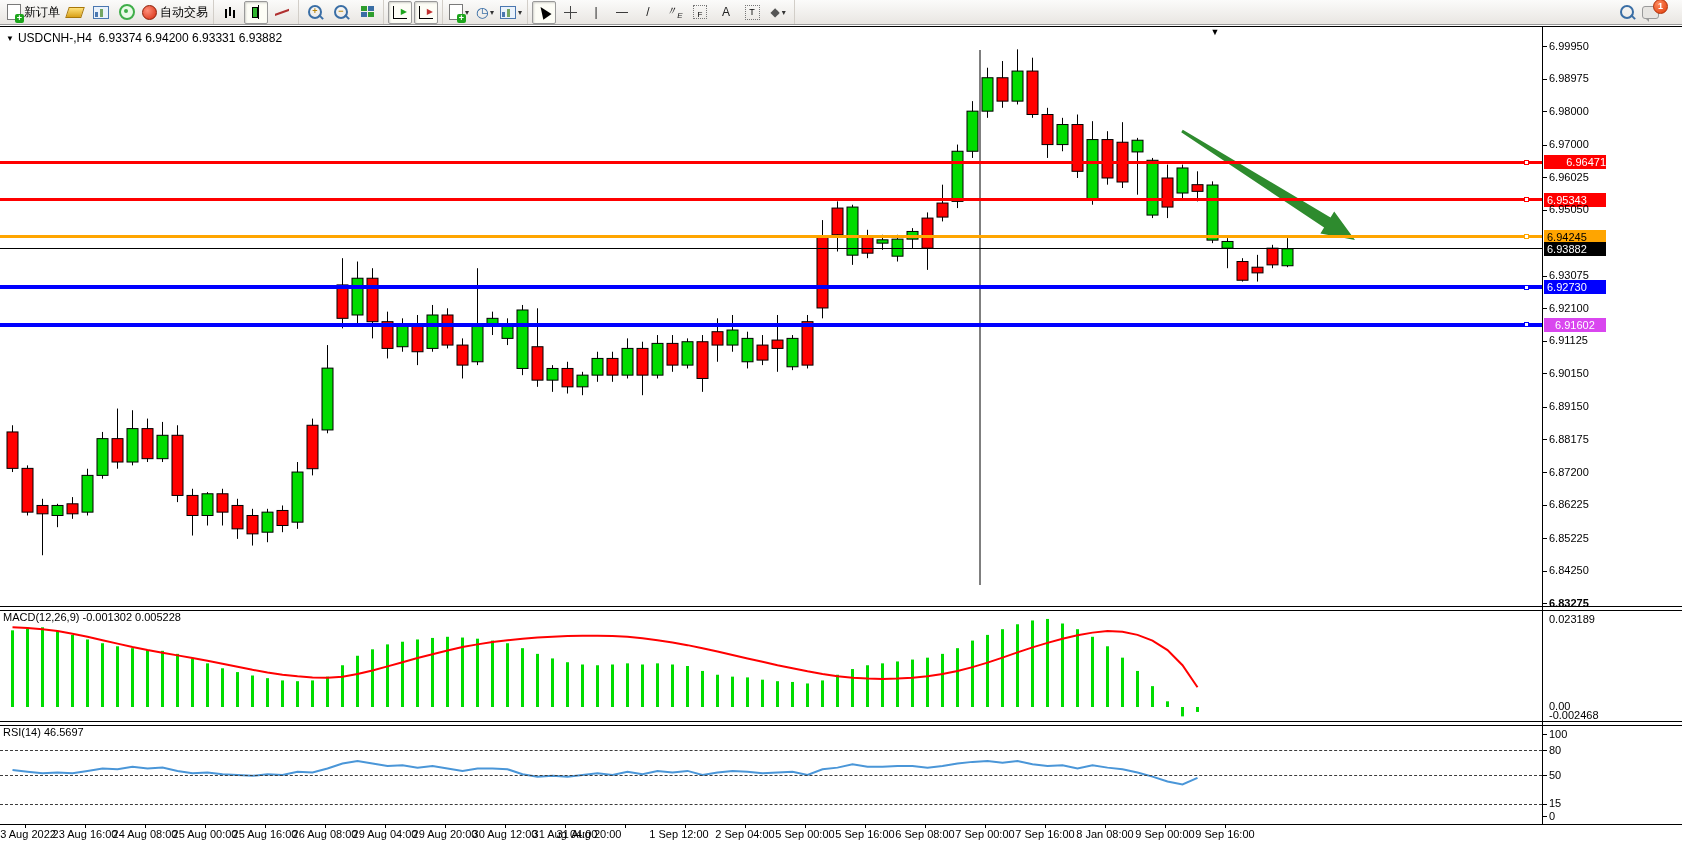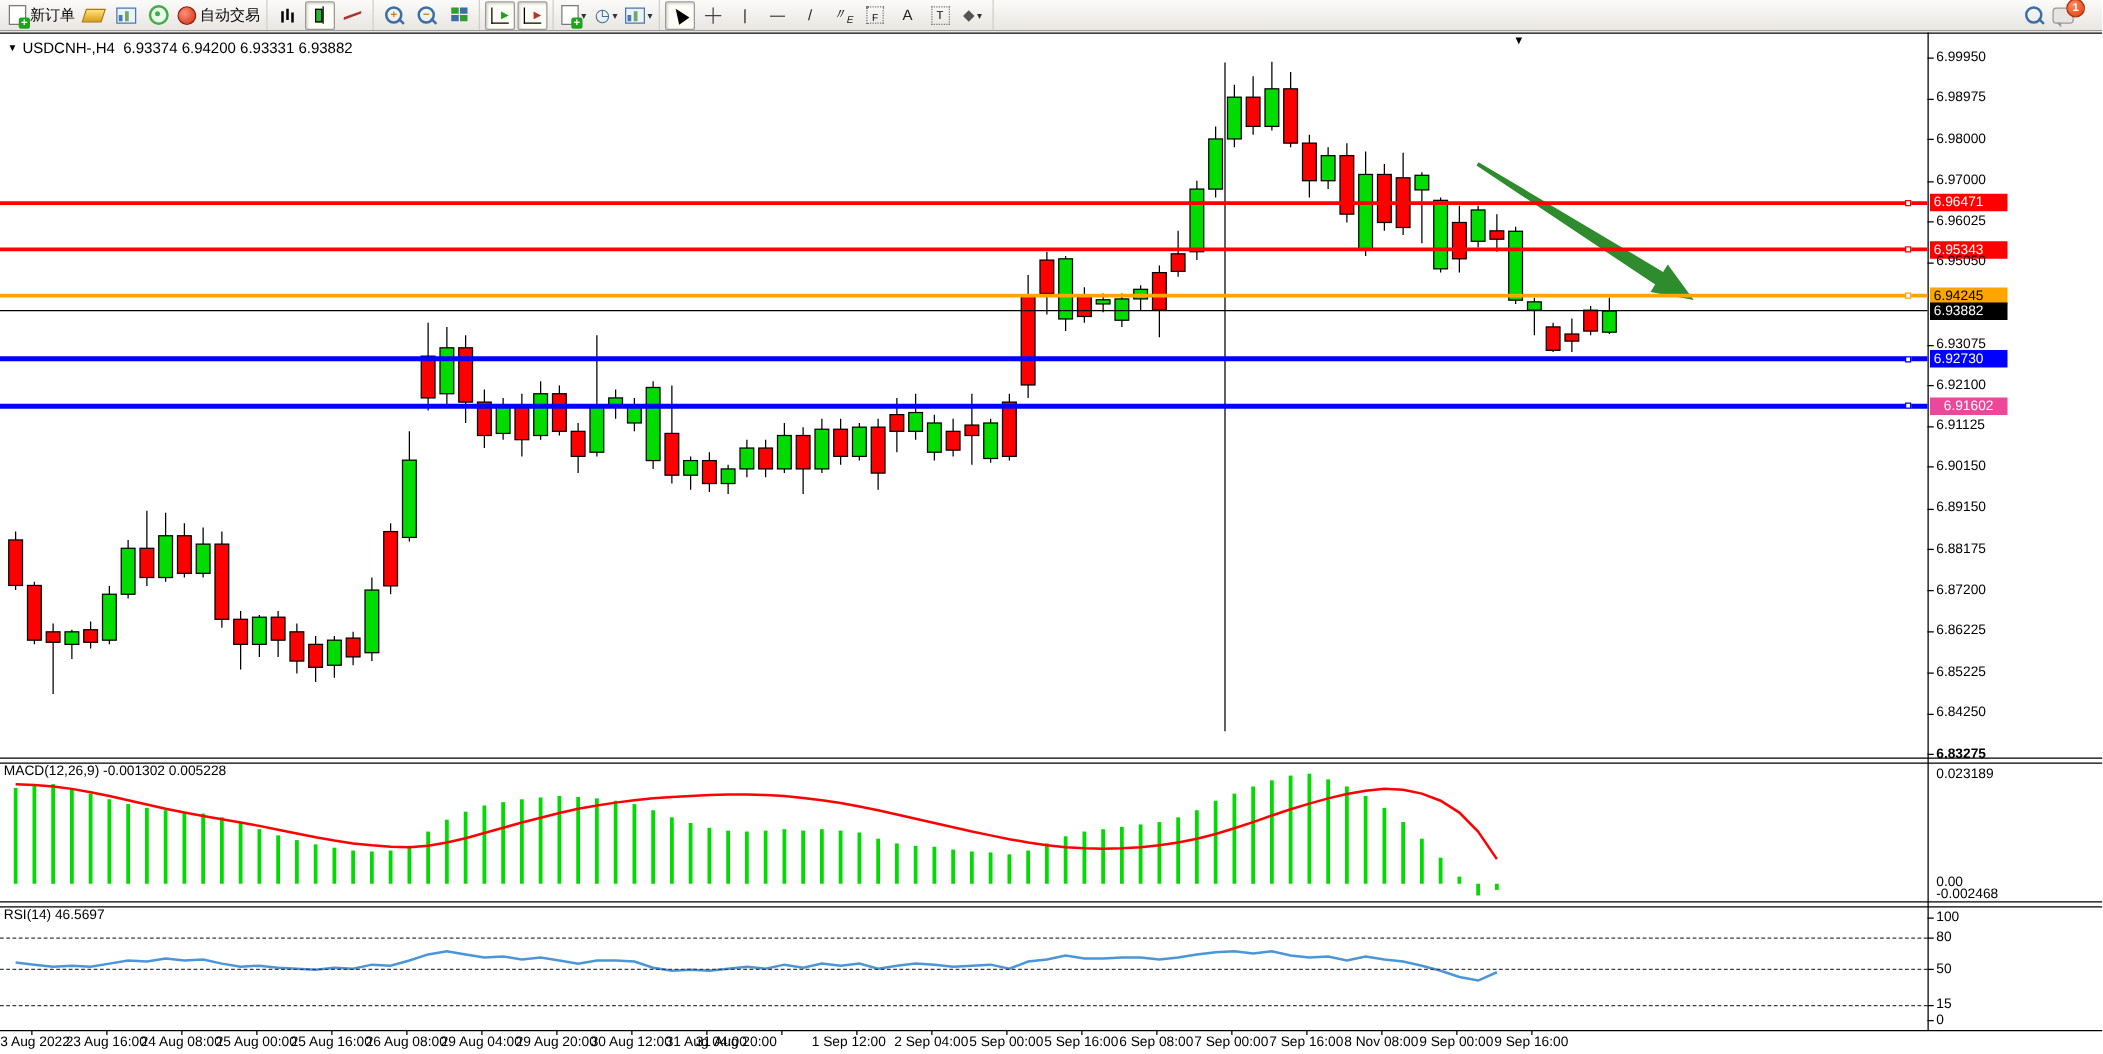--- a/index.html
+++ b/index.html
@@ -647,35 +647,35 @@
       <rect x="1181" y="707" width="3" height="9.373814041745732" fill="#00dc00"></rect>
       <rect x="1196" y="707" width="3" height="4.9335863377608575" fill="#00dc00"></rect>
       <polyline points="12.5,627.3036053130929 27.5,628.0626185958254 42.5,629.2011385199241 57.5,631.0986717267552 72.5,633.7552182163188 87.5,636.7912713472485 102.5,640.2068311195446 117.5,643.6223908918406 132.5,647.0379506641366 147.5,650.0740037950665 162.5,652.73055028463 177.5,655.3870967741935 192.5,658.0436432637571 207.5,660.7001897533207 222.5,663.7362428842505 237.5,666.7722960151802 252.5,669.80834914611 267.5,672.4648956356737 282.5,674.741935483871 297.5,676.2599620493359 312.5,677.3984819734345 327.5,677.7779886148007 342.5,676.6394686907021 357.5,673.9829222011385 372.5,670.5673624288426 387.5,666.392789373814 402.5,662.2182163187856 417.5,658.0436432637571 432.5,654.2485768500949 447.5,650.4535104364327 462.5,647.0379506641366 477.5,644.381404174573 492.5,642.1043643263757 507.5,640.2068311195446 522.5,638.6888045540798 537.5,637.550284629981 552.5,636.7912713472485 567.5,636.0322580645161 582.5,635.6527514231499 597.5,635.6527514231499 612.5,636.0322580645161 627.5,636.7912713472485 642.5,638.3092979127134 657.5,640.2068311195446 672.5,642.483870967742 687.5,645.1404174573055 702.5,648.1764705882352 717.5,651.5920303605313 732.5,655.0075901328273 747.5,658.4231499051233 762.5,661.8387096774194 777.5,665.2542694497154 792.5,668.2903225806451 807.5,671.326375711575 822.5,673.9829222011385 837.5,676.2599620493359 852.5,677.7779886148007 867.5,678.5370018975332 882.5,678.9165085388994 897.5,678.5370018975332 912.5,677.7779886148007 927.5,676.2599620493359 942.5,673.9829222011385 957.5,670.9468690702088 972.5,667.1518026565465 987.5,662.5977229601518 1002.5,657.6641366223909 1017.5,652.3510436432638 1032.5,647.4174573055028 1047.5,642.8633776091082 1062.5,638.6888045540798 1077.5,635.2732447817837 1092.5,632.6166982922201 1107.5,631.0986717267552 1122.5,631.8576850094877 1137.5,634.8937381404174 1152.5,640.5863377609109 1167.5,650.0740037950665 1182.5,665.2542694497154 1197.5,687.2656546489563" fill="none" stroke="#ff0000" stroke-width="2"></polyline>
       <polyline points="12.5,770.08 27.5,771.72 42.5,773.36 57.5,772.54 72.5,773.36 87.5,770.9 102.5,768.44 117.5,769.26 132.5,766.8 147.5,768.44 162.5,767.62 177.5,770.9 192.5,773.36 207.5,772.54 222.5,774.18 237.5,775 252.5,775.82 267.5,774.18 282.5,775 297.5,771.72 312.5,772.54 327.5,768.44 342.5,763.52 357.5,761.06 372.5,763.52 387.5,765.98 402.5,765.16 417.5,767.62 432.5,765.98 447.5,768.44 462.5,770.9 477.5,768.44 492.5,768.44 507.5,769.26 522.5,774.18 537.5,776.64 552.5,775.82 567.5,776.64 582.5,775 597.5,773.36 612.5,775 627.5,771.72 642.5,774.18 657.5,770.9 672.5,772.54 687.5,770.9 702.5,775 717.5,772.54 732.5,770.9 747.5,771.72 762.5,773.36 777.5,772.54 792.5,771.72 807.5,775 822.5,769.26 837.5,767.62 852.5,764.34 867.5,766.8 882.5,766.8 897.5,765.98 912.5,765.98 927.5,767.62 942.5,765.98 957.5,763.52 972.5,761.88 987.5,761.06 1002.5,762.7 1017.5,761.06 1032.5,764.34 1047.5,765.98 1062.5,765.16 1077.5,768.44 1092.5,765.16 1107.5,767.62 1122.5,769.26 1137.5,772.54 1152.5,776.64 1167.5,781.56 1182.5,784.43 1197.5,777.8126" fill="none" stroke="#4a96d8" stroke-width="2"></polyline>
       <polygon points="1181.2,132.3 1324.1,227.6 1320.4,233.6 1355.0,240.0 1334.2,211.6 1330.5,217.5 1182.8,129.7" fill="#2e8b2e"></polygon>
     </svg>
 
   <div id="overlay">
       <div class="lvl-line" style="top: 160.752px; width: 1542px; height: 3px; background: rgb(255, 0, 0);"></div>
       <div class="lvl-handle" style="left: 1524px; top: 159.752px; border: 1px solid rgb(255, 0, 0);"></div>
-      <div class="price-badge" style="top: 155.252px; background: rgb(255, 0, 0); color: rgb(255, 255, 255);">6.96471</div>
+      <div class="price-badge" style="top: 155.252px; background: rgb(255, 0, 0); color: rgb(255, 255, 255); text-align: right;">6.96471</div>
       <div class="lvl-line" style="top: 198.444px; width: 1542px; height: 3px; background: rgb(255, 0, 0);"></div>
       <div class="lvl-handle" style="left: 1524px; top: 197.444px; border: 1px solid rgb(255, 0, 0);"></div>
       <div class="price-badge" style="top: 192.944px; background: rgb(255, 0, 0); color: rgb(255, 255, 255);">6.95343</div>
       <div class="lvl-line" style="top: 235.134px; width: 1542px; height: 3px; background: rgb(255, 165, 0);"></div>
       <div class="lvl-handle" style="left: 1524px; top: 234.134px; border: 1px solid rgb(255, 165, 0);"></div>
       <div class="price-badge" style="top: 229.634px; background: rgb(255, 165, 0); color: rgb(0, 0, 0);">6.94245</div>
       <div class="lvl-line" style="top: 248.264px; width: 1542px; height: 1px; background: rgb(0, 0, 0);"></div>
       <div class="price-badge" style="top: 241.764px; background: rgb(0, 0, 0); color: rgb(255, 255, 255);">6.93882</div>
       <div class="lvl-line" style="top: 285.258px; width: 1542px; height: 4px; background: rgb(0, 0, 255);"></div>
       <div class="lvl-handle" style="left: 1524px; top: 284.758px; border: 1px solid rgb(0, 0, 255);"></div>
       <div class="price-badge" style="top: 280.258px; background: rgb(0, 0, 255); color: rgb(255, 255, 255);">6.92730</div>
       <div class="lvl-line" style="top: 322.951px; width: 1542px; height: 4px; background: rgb(0, 0, 255);"></div>
       <div class="lvl-handle" style="left: 1524px; top: 322.451px; border: 1px solid rgb(0, 0, 255);"></div>
-      <div class="price-badge" style="top: 317.951px; background: #ec4899; color: rgb(255, 255, 255); padding-left: 11px;">6.91602</div>
+      <div class="price-badge" style="top: 317.951px; background: #d946ef; color: rgb(255, 255, 255); padding-left: 11px;">6.91602</div>
       <div class="tick-mark" style="top: 46px;"></div>
       <div class="tick-label" style="top: 39.5px;">6.99950</div>
       <div class="tick-mark" style="top: 78.5799px;"></div>
       <div class="tick-label" style="top: 72.0799px;">6.98975</div>
       <div class="tick-mark" style="top: 111.16px;"></div>
       <div class="tick-label" style="top: 104.66px;">6.98000</div>
       <div class="tick-mark" style="top: 144.575px;"></div>
       <div class="tick-label" style="top: 138.075px;">6.97000</div>
       <div class="tick-mark" style="top: 177.155px;"></div>
       <div class="tick-label" style="top: 170.655px;">6.96025</div>
@@ -732,21 +732,21 @@
       <div class="time-label" style="left: 805px;">5 Sep 00:00</div>
       <div class="time-tick" style="left: 805px;"></div>
       <div class="time-label" style="left: 865px;">5 Sep 16:00</div>
       <div class="time-tick" style="left: 865px;"></div>
       <div class="time-label" style="left: 925px;">6 Sep 08:00</div>
       <div class="time-tick" style="left: 925px;"></div>
       <div class="time-label" style="left: 985px;">7 Sep 00:00</div>
       <div class="time-tick" style="left: 985px;"></div>
       <div class="time-label" style="left: 1045px;">7 Sep 16:00</div>
       <div class="time-tick" style="left: 1045px;"></div>
-      <div class="time-label" style="left: 1105px;">8 Nov 08:00</div>
+      <div class="time-label" style="left: 1105px;">8 Jan 08:00</div>
       <div class="time-tick" style="left: 1105px;"></div>
       <div class="time-label" style="left: 1165px;">9 Sep 00:00</div>
       <div class="time-tick" style="left: 1165px;"></div>
       <div class="time-label" style="left: 1225px;">9 Sep 16:00</div>
       <div class="time-tick" style="left: 1225px;"></div>
       <div class="rsi-dash" style="top: 750.4px;"></div>
       <div class="rsi-dash" style="top: 775px;"></div>
       <div class="rsi-dash" style="top: 803.7px;"></div>
       <div class="tick-label" style="top: 727.5px;">100</div>
       <div class="tick-mark" style="top: 734px;"></div>

